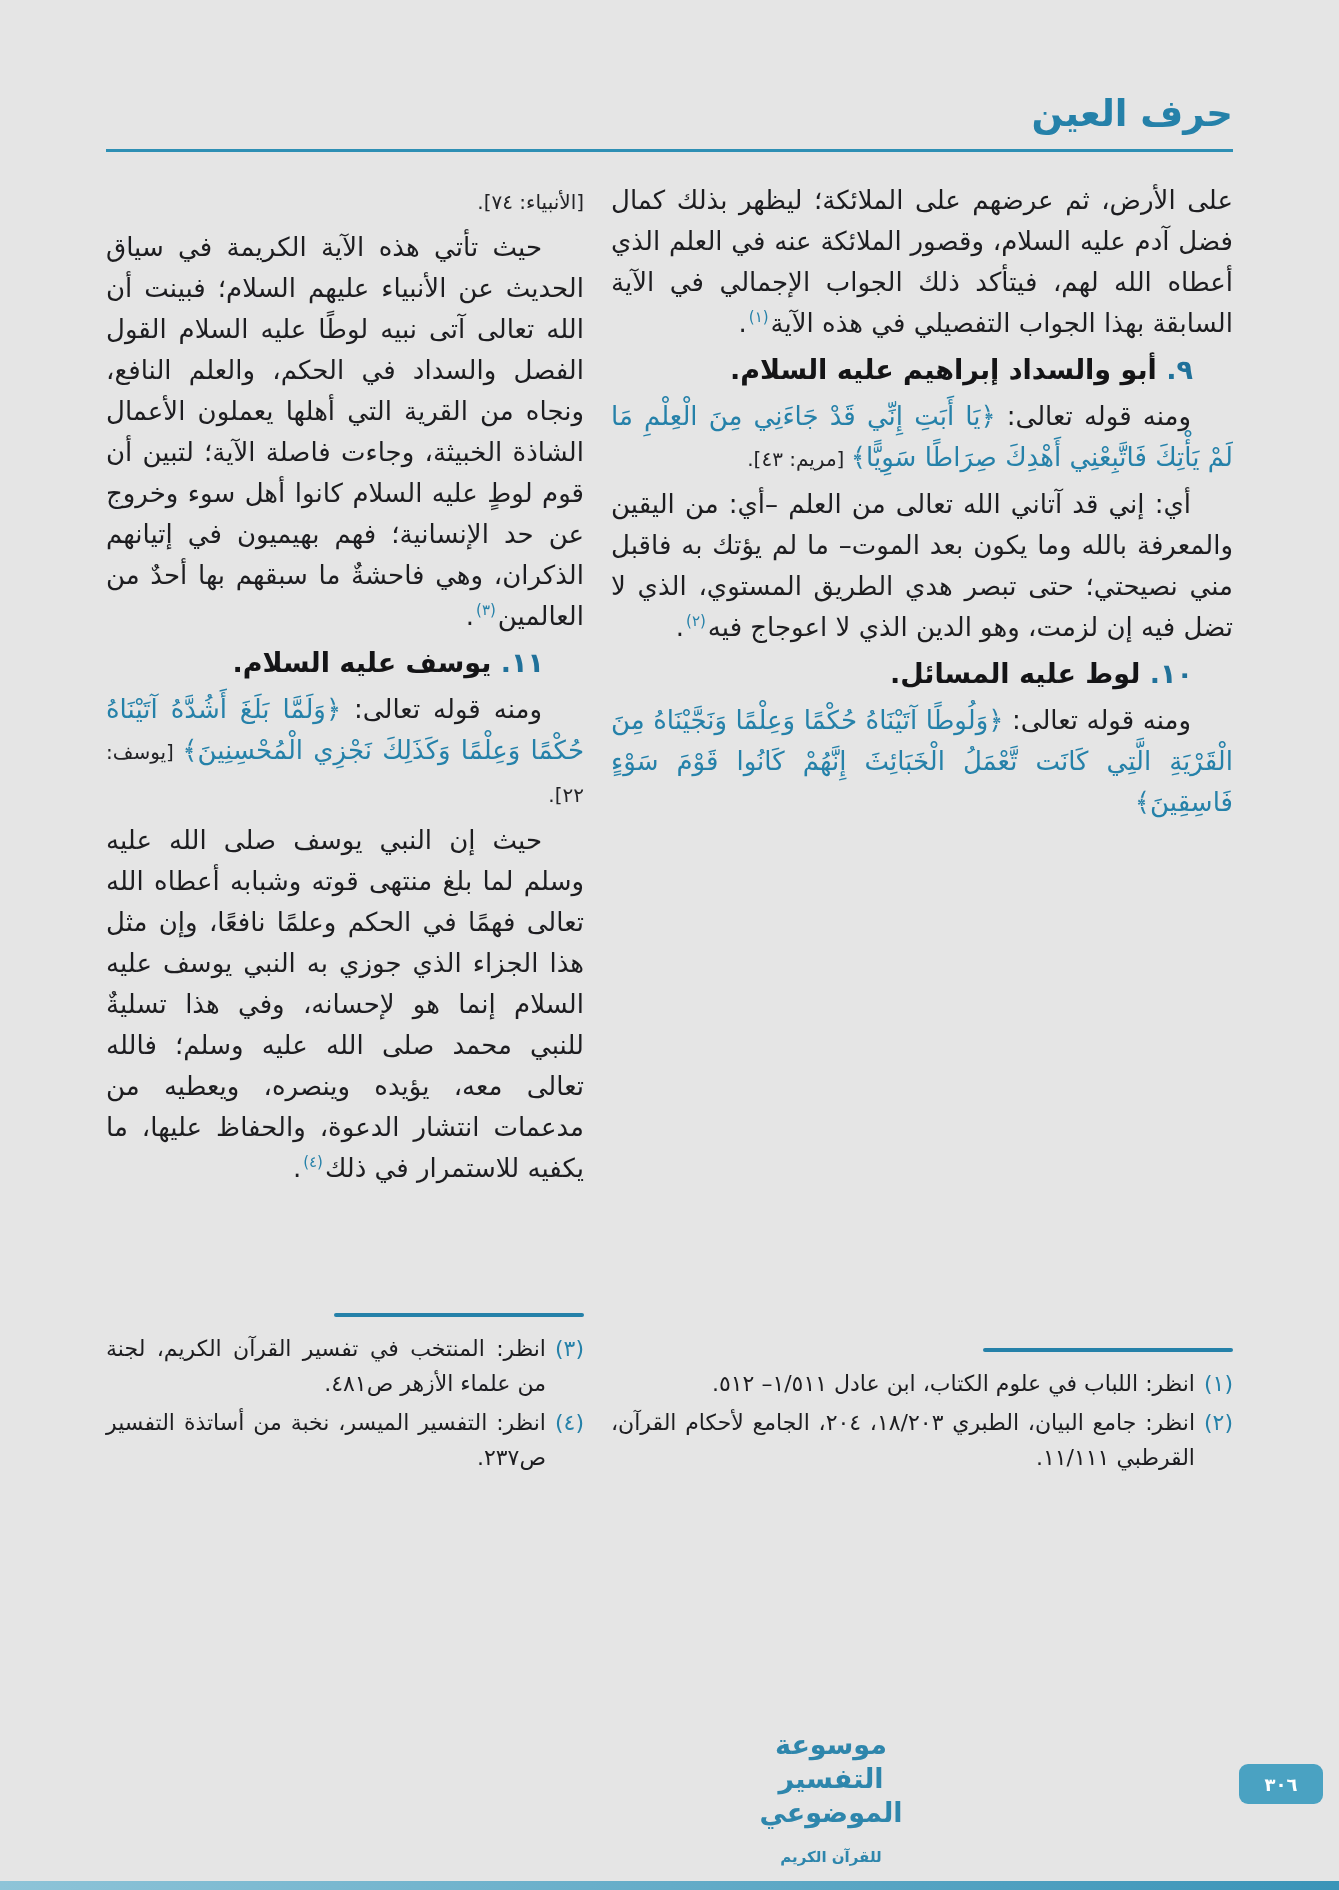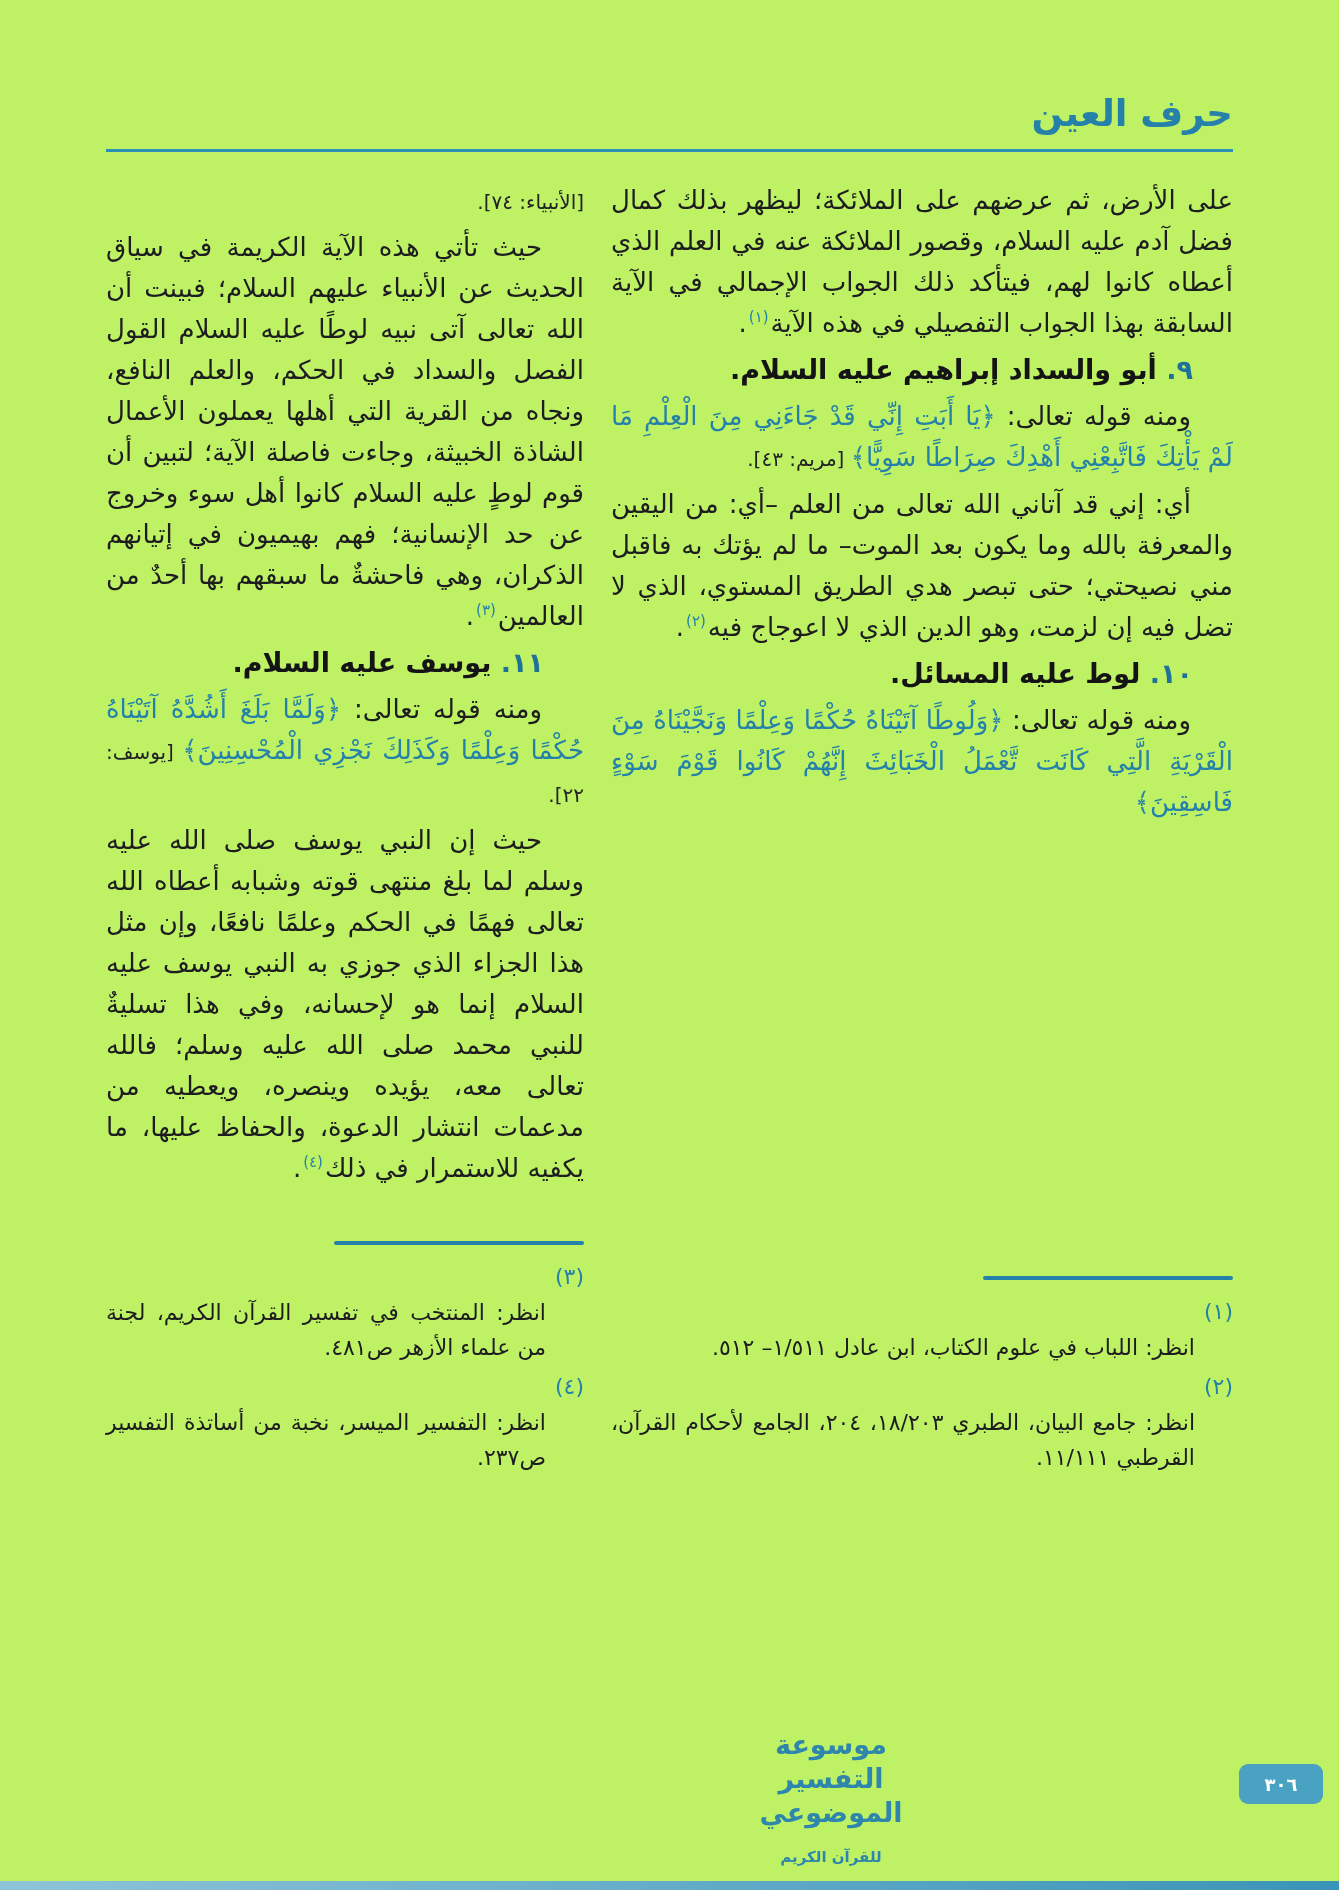--- a/index.html
+++ b/index.html
@@ -4,21 +4,21 @@
 <style>
   * { box-sizing: border-box; margin: 0; padding: 0; }
   html, body { background: #ffffff; }
   body { font-family: "DejaVu Sans", sans-serif; }
 
   .page {
     position: relative;
     width: 1339px;
     height: 1890px;
     margin: 0 auto;
-    background: #bef264;
+    background: #e5e5e5;
     overflow: hidden;
     direction: rtl;
   }
 
   
   .header { padding: 92px 106px 0 106px; }
   .header-title {
     font-size: 37px;
     font-weight: bold;
     color: #2581a9;
@@ -86,21 +86,21 @@
   .footnote {
     display: flex;
     gap: 9px;
     font-size: 22px;
     line-height: 35px;
     color: #1d1d20;
     text-align: justify;
   }
   .footnote + .footnote { margin-top: 4px; }
   .fn-marker { color: #2581a9; flex: 0 0 auto; }
-  .fn-text { flex: 1 1 auto; margin-top: 36px; }
+  .fn-text { flex: 1 1 auto; }
 
   
   .footer-logo {
     position: absolute;
     bottom: 24px;
     right: 398px;
     width: 220px;
     text-align: center;
     color: #2e86ac;
   }
@@ -140,21 +140,21 @@
   <div class="header">
     <div class="header-title">حرف العين</div>
   </div>
   <div class="header-rule"></div>
 
   <div class="columns">
 
     <section class="col col-right">
       <div class="col-text">
 
-        <p class="para"><span>على الأرض، ثم عرضهم على الملائكة؛ ليظهر بذلك كمال فضل آدم عليه السلام، وقصور الملائكة عنه في العلم الذي أعطاه كانوا لهم، فيتأكد ذلك الجواب الإجمالي في الآية السابقة بهذا الجواب التفصيلي في هذه الآية</span><sup class="ref">(١)</sup><span>.</span></p>
+        <p class="para"><span>على الأرض، ثم عرضهم على الملائكة؛ ليظهر بذلك كمال فضل آدم عليه السلام، وقصور الملائكة عنه في العلم الذي أعطاه الله لهم، فيتأكد ذلك الجواب الإجمالي في الآية السابقة بهذا الجواب التفصيلي في هذه الآية</span><sup class="ref">(١)</sup><span>.</span></p>
 
         <p class="heading"><span class="hnum">٩.</span> <span class="htext">أبو والسداد إبراهيم عليه السلام.</span></p>
 
         <p class="para indent"><span>ومنه قوله تعالى: </span><span class="quran">﴿يَا أَبَتِ إِنِّي قَدْ جَاءَنِي مِنَ الْعِلْمِ مَا لَمْ يَأْتِكَ فَاتَّبِعْنِي أَهْدِكَ صِرَاطًا سَوِيًّا﴾</span><span class="cite"> [مريم: ٤٣].</span></p>
 
         <p class="para indent"><span>أي: إني قد آتاني الله تعالى من العلم –أي: من اليقين والمعرفة بالله وما يكون بعد الموت– ما لم يؤتك به فاقبل مني نصيحتي؛ حتى تبصر هدي الطريق المستوي، الذي لا تضل فيه إن لزمت، وهو الدين الذي لا اعوجاج فيه</span><sup class="ref">(٢)</sup><span>.</span></p>
 
 
         <p class="heading"><span class="hnum">١٠.</span> <span class="htext">لوط عليه المسائل.</span></p>
 

